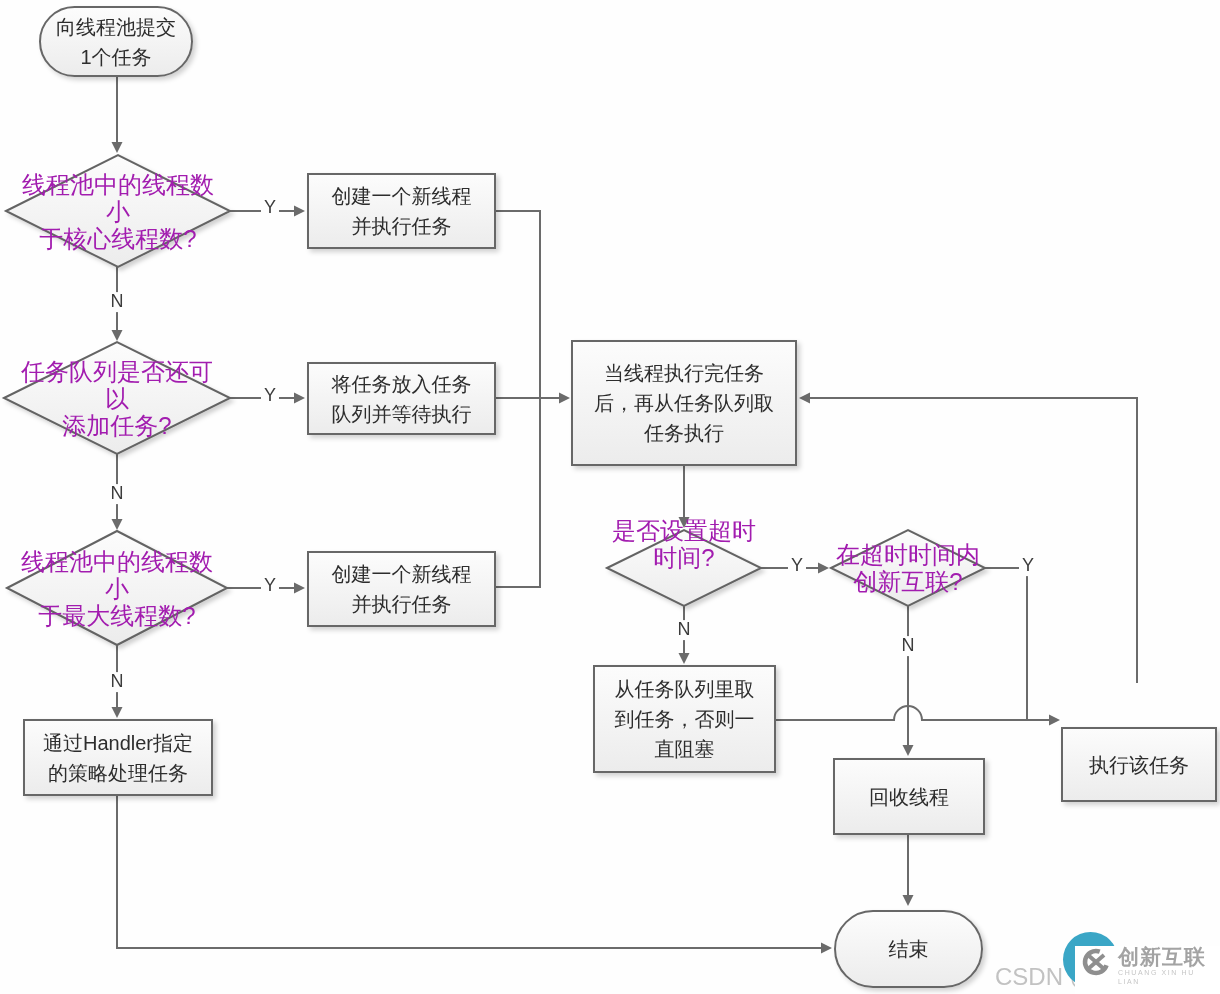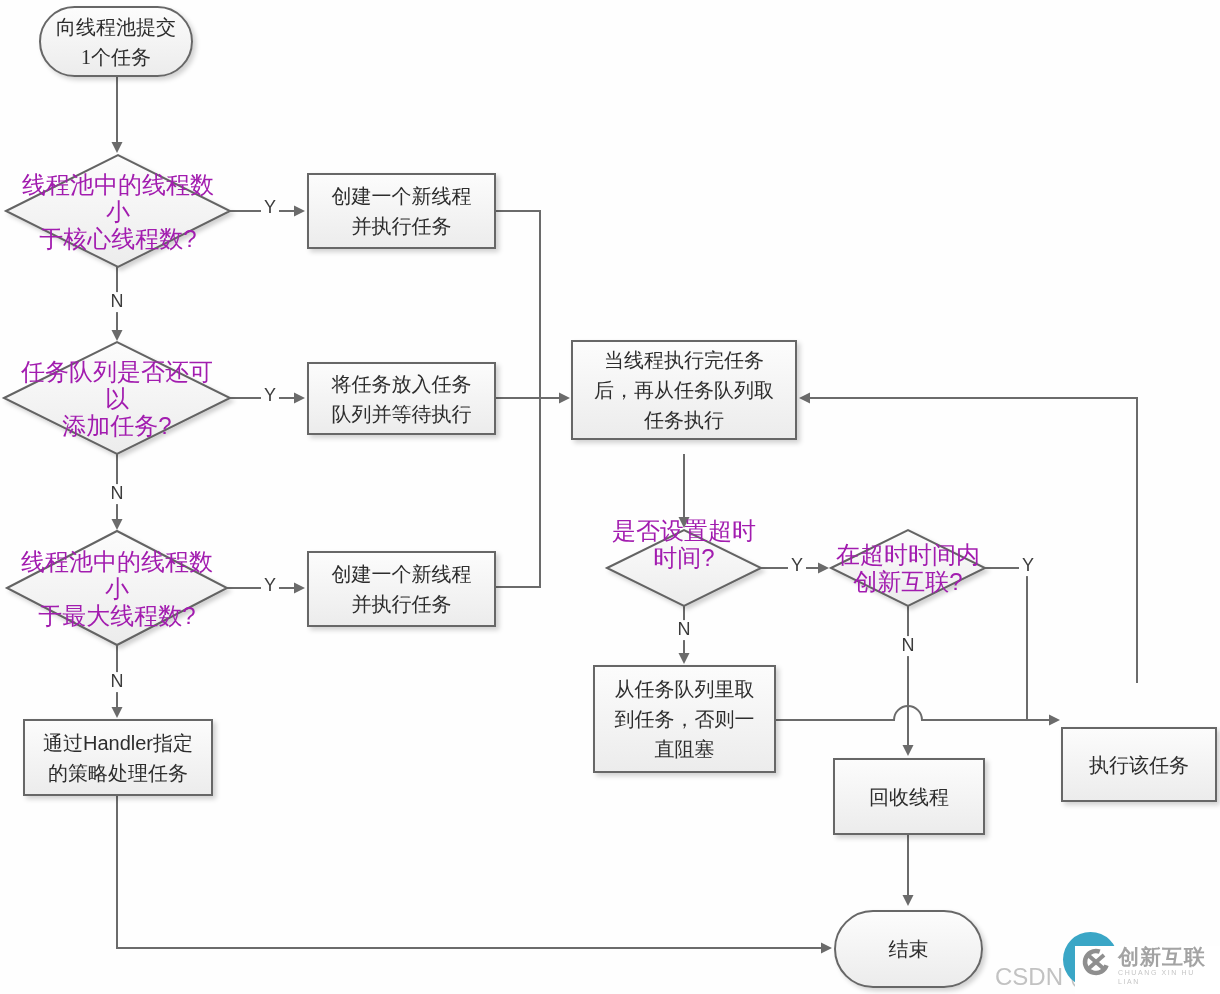--- a/index.html
+++ b/index.html
@@ -23,21 +23,21 @@
     position:absolute;
     border:2px solid #676767;
     background:linear-gradient(180deg,#fcfcfc 0%,#ececec 100%);
     box-shadow:3px 3px 5px rgba(0,0,0,0.18);
     display:flex;align-items:center;justify-content:center;
     text-align:center;
     font-size:20px;line-height:30px;color:#2d2d2d;
     white-space:pre-line;
     box-sizing:border-box;
   }
-  .stadium{border-radius:40px;font-family:Liberation Serif, serif;}
+  .stadium{border-radius:40px;}
   .diamond-label{
     position:absolute;
     display:flex;align-items:center;justify-content:center;
     text-align:center;
     font-size:24px;line-height:27px;color:#a21caf;
     white-space:pre-line;
     pointer-events:none;
   }
   .edge-label{
     position:absolute;
@@ -141,21 +141,21 @@
 
   <div class="node" style="left:307px;top:362px;width:189px;height:73px;">将任务放入任务
 队列并等待执行</div>
 
   <div class="node" style="left:307px;top:551px;width:189px;height:76px;">创建一个新线程
 并执行任务</div>
 
   <div class="node" style="left:23px;top:719px;width:190px;height:77px;">通过Handler指定
 的策略处理任务</div>
 
-  <div class="node" style="left:571px;top:340px;width:226px;height:100px;">当线程执行完任务
+  <div class="node" style="left:571px;top:340px;width:226px;height:126px;">当线程执行完任务
 后，再从任务队列取
 任务执行</div>
 
   <div class="node" style="left:593px;top:665px;width:183px;height:108px;">从任务队列里取
 到任务，否则一
 直阻塞</div>
 
   <div class="node" style="left:1061px;top:683px;width:156px;height:75px;margin-top:44px;">执行该任务</div>
 
   <div class="node" style="left:833px;top:758px;width:152px;height:77px;">回收线程</div>

